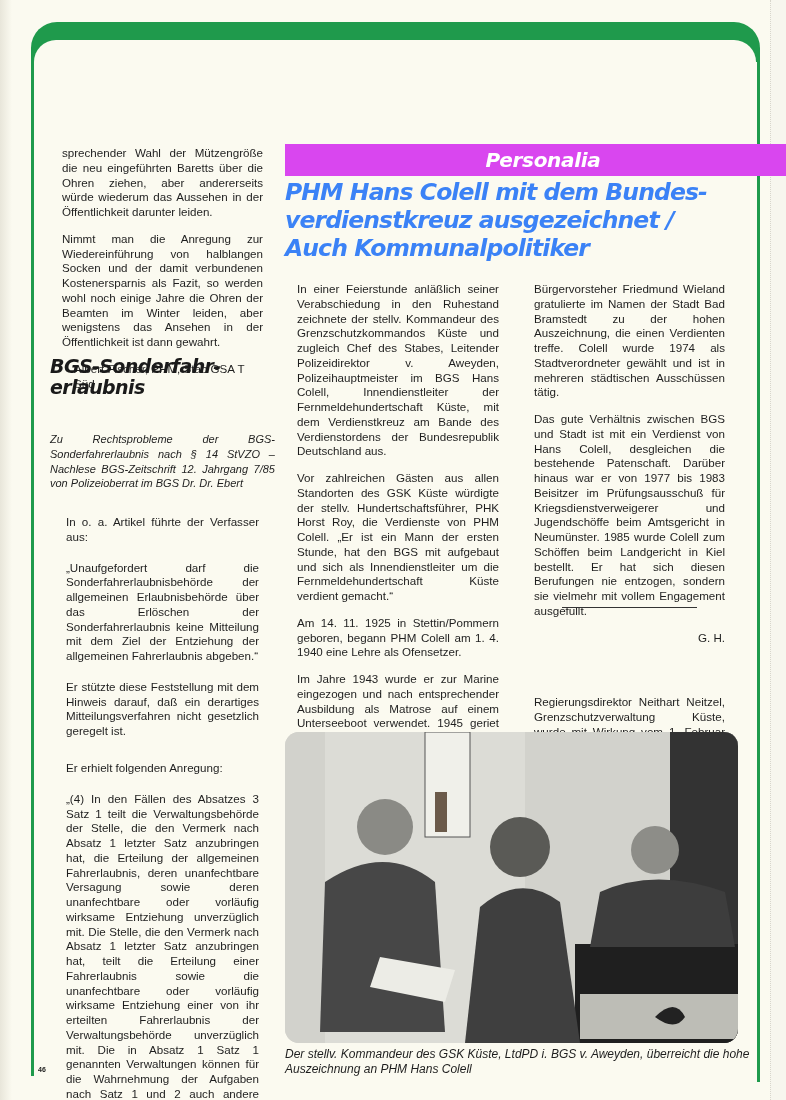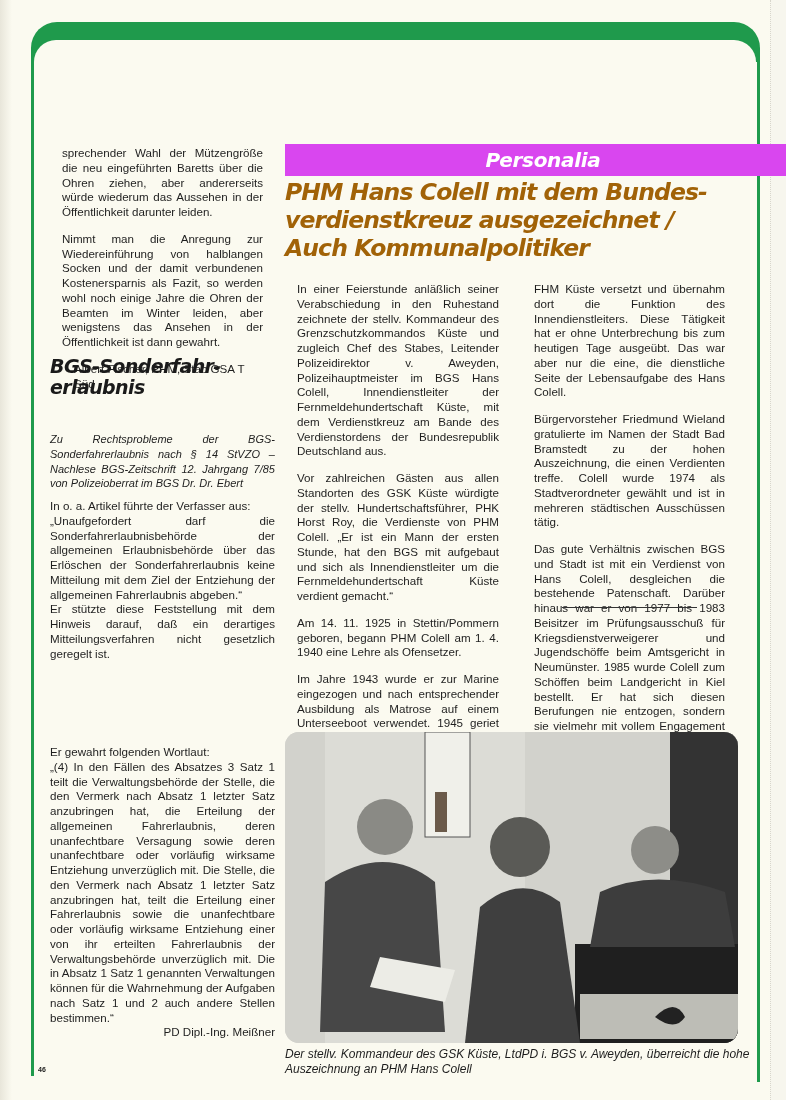--- a/index.html
+++ b/index.html
@@ -39,35 +39,35 @@
     position: absolute; left: 50px; top: 356px; width: 225px;
     font-family: "DejaVu Sans", sans-serif; font-weight: bold; font-style: italic;
     font-size: 19px; line-height: 21px; letter-spacing: -0.6px; color: #1a1a1a;
   }
   .intro-left {
     position: absolute; left: 50px; top: 432px; width: 225px;
     font-style: italic; font-size: 11px; line-height: 14.75px; text-align: justify;
   }
   .left-body2 { position: absolute; left: 50px; top: 499px; width: 225px; font-size: 11.6px; line-height: 14.75px; text-align: justify; }
   .left-body3 { position: absolute; left: 50px; top: 745px; width: 225px; font-size: 11.6px; line-height: 14.75px; text-align: justify; }
-  .left-body2 p, .left-body3 p { margin: 0; }
+  .left-body2 p, .left-body3 p { margin: 16px; }
 
   .banner {
     position: absolute; left: 285px; top: 144px; width: 516px; height: 32px;
     background: #d946ef;
     display: flex; align-items: center; justify-content: center;
   }
   .banner span {
     color: #ffffff; font-family: "DejaVu Sans", sans-serif; font-weight: bold; font-style: italic;
     font-size: 20px; letter-spacing: -0.3px;
   }
   .headline {
     position: absolute; left: 285px; top: 178px; width: 470px;
     font-family: "DejaVu Sans", sans-serif; font-weight: bold; font-style: italic;
-    font-size: 23.5px; line-height: 28px; letter-spacing: -0.9px; color: #a16207;
+    font-size: 23.5px; line-height: 28px; letter-spacing: -0.9px; color: #3b82f6;
   }
   .headline div { white-space: nowrap; }
 
   .divider { position: absolute; left: 562px; top: 607px; width: 135px; height: 1px; background: #333; }
 
   .photo {
     position: absolute; left: 285px; top: 732px; width: 453px; height: 311px;
     border-radius: 14px; overflow: hidden;
     background: linear-gradient(90deg, #d6d6d0 0%, #cfcfc8 40%, #d8d8d2 65%, #3b3b3b 82%, #2e2e2e 100%);
   }
@@ -103,21 +103,21 @@
 
 <div class="intro-left">Zu Rechtsprobleme der BGS-Sonderfahrerlaubnis nach § 14 StVZO – Nachlese BGS-Zeitschrift 12. Jahrgang 7/85 von Polizeioberrat im BGS Dr. Dr. Ebert</div>
 
 <div class="left-body2">
   <p>In o. a. Artikel führte der Verfasser aus:</p>
   <p>„Unaufgefordert darf die Sonderfahrerlaubnisbehörde der allgemeinen Erlaubnisbehörde über das Erlöschen der Sonderfahrerlaubnis keine Mitteilung mit dem Ziel der Entziehung der allgemeinen Fahrerlaubnis abgeben.“</p>
   <p>Er stützte diese Feststellung mit dem Hinweis darauf, daß ein derartiges Mitteilungsverfahren nicht gesetzlich geregelt ist.</p>
 </div>
 
 <div class="left-body3">
-  <p>Er gewahrt folgenden Wortlaut:</p>
+  <p>Er erhielt folgenden Anregung:</p>
   <p>„(4) In den Fällen des Absatzes 3 Satz 1 teilt die Verwaltungsbehörde der Stelle, die den Vermerk nach Absatz 1 letzter Satz anzubringen hat, die Erteilung der allgemeinen Fahrerlaubnis, deren unanfechtbare Versagung sowie deren unanfechtbare oder vorläufig wirksame Entziehung unverzüglich mit. Die Stelle, die den Vermerk nach Absatz 1 letzter Satz anzubringen hat, teilt die Erteilung einer Fahrerlaubnis sowie die unanfechtbare oder vorläufig wirksame Entziehung einer von ihr erteilten Fahrerlaubnis der Verwaltungsbehörde unverzüglich mit. Die in Absatz 1 Satz 1 genannten Verwaltungen können für die Wahrnehmung der Aufgaben nach Satz 1 und 2 auch andere Stellen bestimmen.“</p>
   <p class="sig">PD Dipl.-Ing. Meißner</p>
 
 </div>
 
 <div class="banner">
   <span>Personalia</span>
 </div>
 
 <div class="headline">
@@ -128,21 +128,20 @@
 
 <div class="col col-mid">
   <p>In einer Feierstunde anläßlich seiner Verabschiedung in den Ruhestand zeichnete der stellv. Kommandeur des Grenzschutzkommandos Küste und zugleich Chef des Stabes, Leitender Polizeidirektor v. Aweyden, Polizeihauptmeister im BGS Hans Colell, Innendienstleiter der Fernmeldehundertschaft Küste, mit dem Verdienstkreuz am Bande des Verdienstordens der Bundesrepublik Deutschland aus.</p>
   <p>Vor zahlreichen Gästen aus allen Standorten des GSK Küste würdigte der stellv. Hundertschaftsführer, PHK Horst Roy, die Verdienste von PHM Colell. „Er ist ein Mann der ersten Stunde, hat den BGS mit aufgebaut und sich als Innendienstleiter um die Fernmeldehundertschaft Küste verdient gemacht.“</p>
   <p>Am 14. 11. 1925 in Stettin/Pommern geboren, begann PHM Colell am 1. 4. 1940 eine Lehre als Ofensetzer.</p>
   <p>Im Jahre 1943 wurde er zur Marine eingezogen und nach entsprechender Ausbildung als Matrose auf einem Unterseeboot verwendet. 1945 geriet er in britische Gefangenschaft, aus der er 1947 entlassen wurde. Danach arbeitete er bis 1951 als Maurer bei einer englischen Dienststelle.</p>
   <p>Am 9. 7. 1951 trat Colell als Grenzjäger bei der 1./Nord IVs in Hamburg-Rahlstedt in den Bundesgrenzschutz ein. Nach Absolvierung entsprechender Lehrgänge von 1951–1958 wurde er am 1. 4. 1958 zur</p>
 </div>
 
 <div class="col col-right">
-  <p>FHM Küste versetzt und übernahm dort die Funktion des Innendienstleiters. Diese Tätigkeit hat er ohne Unterbrechung bis zum heutigen Tage ausgeübt. Das war aber nur die eine, die dienstliche Seite der Lebensaufgabe des Hans Colell.</p>
   <p>Bürgervorsteher Friedmund Wieland gratulierte im Namen der Stadt Bad Bramstedt zu der hohen Auszeichnung, die einen Verdienten treffe. Colell wurde 1974 als Stadtverordneter gewählt und ist in mehreren städtischen Ausschüssen tätig.</p>
   <p>Das gute Verhältnis zwischen BGS und Stadt ist mit ein Verdienst von Hans Colell, desgleichen die bestehende Patenschaft. Darüber hinaus war er von 1977 bis 1983 Beisitzer im Prüfungsausschuß für Kriegsdienstverweigerer und Jugendschöffe beim Amtsgericht in Neumünster. 1985 wurde Colell zum Schöffen beim Landgericht in Kiel bestellt. Er hat sich diesen Berufungen nie entzogen, sondern sie vielmehr mit vollem Engagement ausgefüllt.</p>
   <p class="sig">G. H.</p>
   <div style="height:26px"></div>
   <p>Regierungsdirektor Neithart Neitzel, Grenzschutzverwaltung Küste, wurde mit Wirkung vom 1. Februar 1986 zum Sozialminister des Landes Schleswig-Holstein versetzt.</p>
   <p>Zum Regierungsoberamtsrat ernannt: Regierungsamtsrat Manfred Bade von der Grenzschutzverwaltung West.</p>
   <p class="sig">owi</p>
 </div>
 
 <div class="divider"></div>

